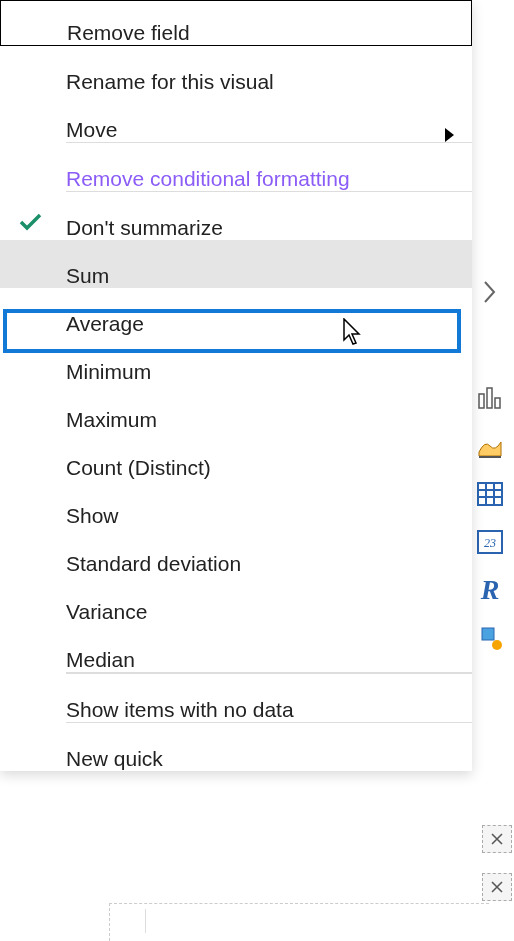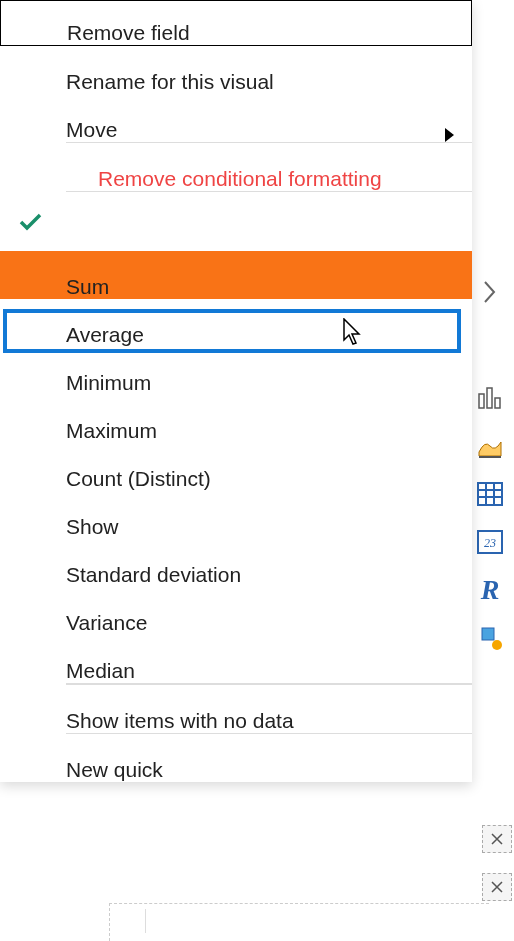--- a/index.html
+++ b/index.html
@@ -31,22 +31,21 @@
       position: relative;
       cursor: default;
     }
     .menu-item.top-bordered {
       border: 1px solid #000;
       border-bottom: 1px solid #000;
       height: 46px;
       margin: 0;
     }
     .menu-item.disabled {
-      color: #ef4444;
-      margin-left: 32px;
+      color: #8b5cf6;
     }
     .menu-item .sub-arrow {
       position: absolute;
       right: 18px;
       width: 0;
       height: 0;
       border-top: 7px solid transparent;
       border-bottom: 7px solid transparent;
       border-left: 9px solid #000;
     }
@@ -56,22 +55,21 @@
       color: #1a7f5a;
       font-weight: bold;
       font-size: 28px;
     }
     .menu-divider {
       height: 1px;
       background: #ddd;
       margin-left: 66px;
     }
     .menu-item.highlight {
-      background: #f97316;
-      margin-top: 11px;
+      background: #e5e5e5;
     }
     .highlight-box {
       position: absolute;
       left: 3px;
       top: 309px;
       width: 458px;
       height: 44px;
       border: 4px solid #1279d6;
       pointer-events: none;
       z-index: 5;
@@ -220,20 +218,21 @@
   <div class="menu-item disabled">
     <span>Remove conditional formatting</span>
   </div>
   <div class="menu-divider"></div>
   <div class="menu-item">
     <span class="check">
       <svg width="25" height="22" viewBox="0 0 25 22">
           <path d="M3 11 L9 17 L22 4" stroke="#1a8f6a" stroke-width="3.5" fill="none"></path>
         </svg>
     </span>
+    <span>Don't summarize</span>
   </div>
   <div class="menu-item highlight">
     <span>Sum</span>
   </div>
   <div class="menu-item">
     <span>Average</span>
   </div>
   <div class="menu-item">
     <span>Minimum</span>
   </div>

